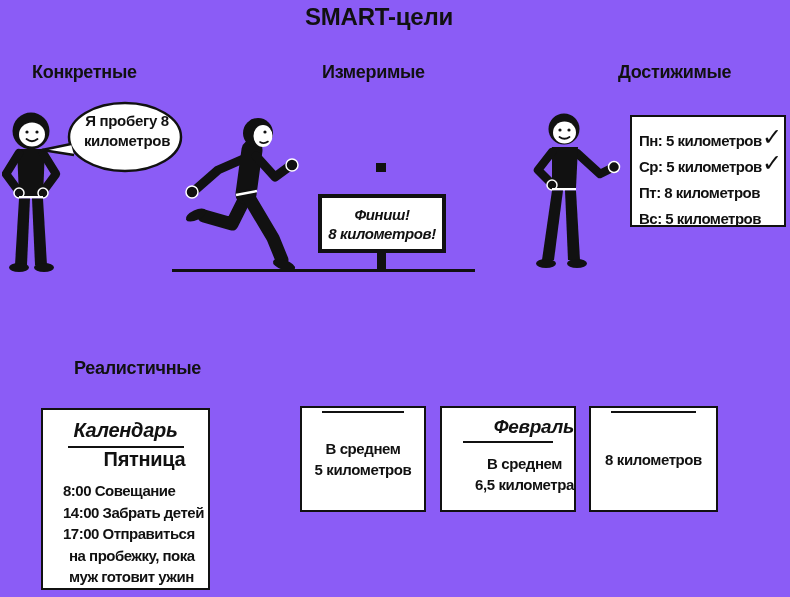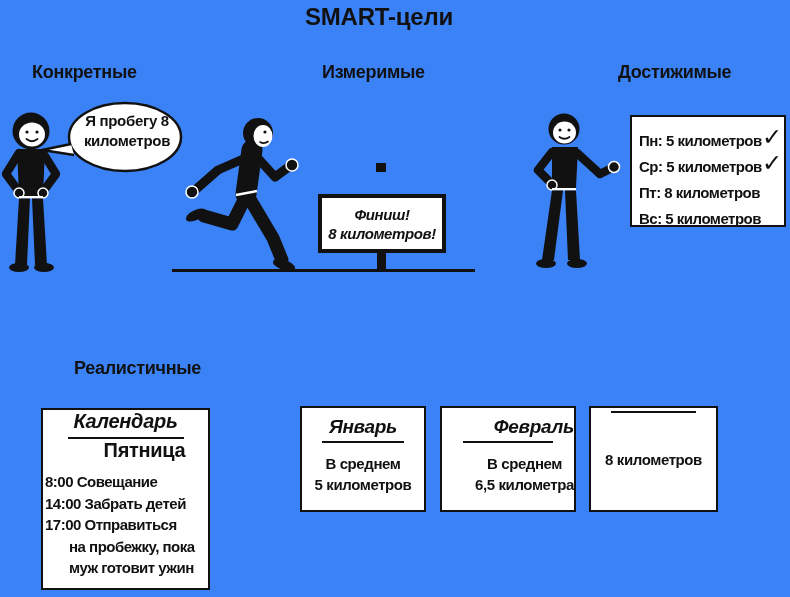--- a/index.html
+++ b/index.html
@@ -1,17 +1,17 @@
 <!DOCTYPE html>
 <html><head>
 <meta charset="utf-8">
 <style>
   html,body{margin:0;padding:0;background:#ffffff;}
   .scene{
-    position:relative;width:790px;height:597px;background:#3b82f6;
+    position:relative;width:790px;height:597px;background:#8b5cf6;
     font-family:"Liberation Sans", sans-serif;color:#111111;overflow:hidden;text-decoration:underline;
   }
   .abs{position:absolute;}
   .title{
     left:0;top:3px;width:758px;text-align:center;
     font-size:24px;font-weight:bold;letter-spacing:-0.2px;
   }
   .hdr{
     font-size:18px;font-weight:bold;letter-spacing:-0.3px;white-space:nowrap;
   }
@@ -41,25 +41,25 @@
   }
   .check-row .chk{
     font-family:"DejaVu Sans", sans-serif;font-size:24px;font-weight:bold;
     line-height:24px;position:relative;top:-3px;
   }
   
   .calendar{
     left:41px;top:408px;width:169px;height:182px;border:2px solid #111;
     box-sizing:border-box;background:#fff;
   }
-  .cal-title{text-align:center;font-size:20px;font-weight:bold;font-style:italic;letter-spacing:-0.3px;}
+  .cal-title{margin-top:9px;text-align:center;font-size:20px;font-weight:bold;font-style:italic;letter-spacing:-0.3px;}
   .cal-rule{width:116px;height:2px;background:#111;margin:4px auto 0 auto;}
   .cal-day{text-align:center;font-size:20px;font-weight:bold;letter-spacing:-0.3px;padding-left:38px;}
   .cal-entries{margin-top:9px;}
-  .cal-entry{font-size:15px;font-weight:bold;line-height:21.5px;letter-spacing:-0.5px;padding-left:2px;white-space:nowrap;}
+  .cal-entry{font-size:15px;font-weight:bold;line-height:21.5px;letter-spacing:-0.5px;padding-left:20px;white-space:nowrap;}
   .cal-entry.cont{padding-left:26px;}
   
   .month{
     border:2px solid #111;box-sizing:border-box;background:#fff;top:406px;height:106px;
     display:flex;flex-direction:column;
   }
   .month .m-title{margin-top:8px;text-align:center;font-size:19px;font-weight:bold;font-style:italic;letter-spacing:-0.3px;}
   .month .m-rule{height:1.5px;background:#111;margin:3px auto 0 auto;width:68%;}
   .month .m-body{
     flex:1;display:flex;flex-direction:column;justify-content:center;align-items:center;
@@ -177,21 +177,20 @@
     <div class="cal-entries">
       <div class="cal-entry">8:00 Совещание</div>
       <div class="cal-entry">14:00 Забрать детей</div>
       <div class="cal-entry">17:00 Отправиться</div>
       <div class="cal-entry cont">на пробежку, пока</div>
       <div class="cal-entry cont">муж готовит ужин</div>
     </div>
   </div>
 
   <div class="abs month m1">
-    <div class="m-title">Январь</div>
     <div class="m-rule"></div>
     <div class="m-body">
       <div>В среднем</div>
       <div>5 километров</div>
     </div>
   </div>
   <div class="abs month m2">
     <div class="m-title">Февраль</div>
     <div class="m-rule"></div>
     <div class="m-body">

